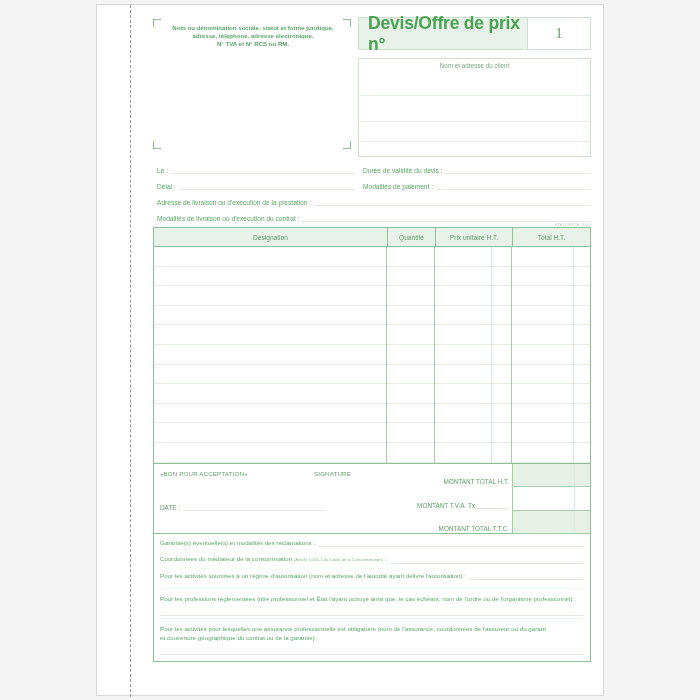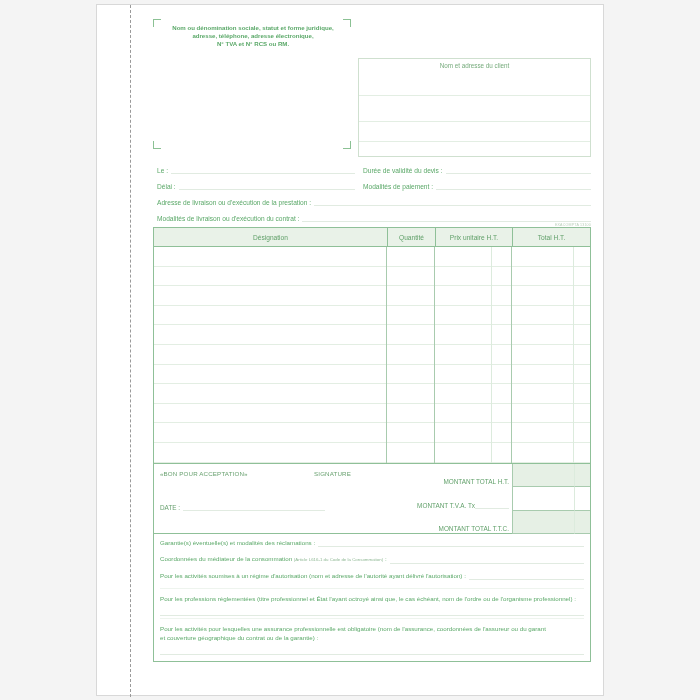--- a/index.html
+++ b/index.html
@@ -170,20 +170,28 @@
           <span class="corner c-tr"></span>
           <span class="corner c-bl"></span>
           <span class="corner c-br"></span>
           <div class="issuer-text">
             <div>Nom ou dénomination sociale, statut et forme juridique,</div>
             <div>adresse, téléphone, adresse électronique,</div>
             <div>N° TVA et N° RCS ou RM.</div>
           </div>
         </div>
 
+        <div class="titlebox">
+          <div class="t-main">
+            <span>Devis/Offre de prix n°</span>
+          </div>
+          <div class="t-num">
+            <span>1</span>
+          </div>
+        </div>
 
         <div class="clientbox">
           <div class="cap">Nom et adresse du client</div>
           <div class="cline cl1"></div>
           <div class="cline cl2"></div>
           <div class="cline cl3"></div>
         </div>
       </div>
 
       <div class="fields">

